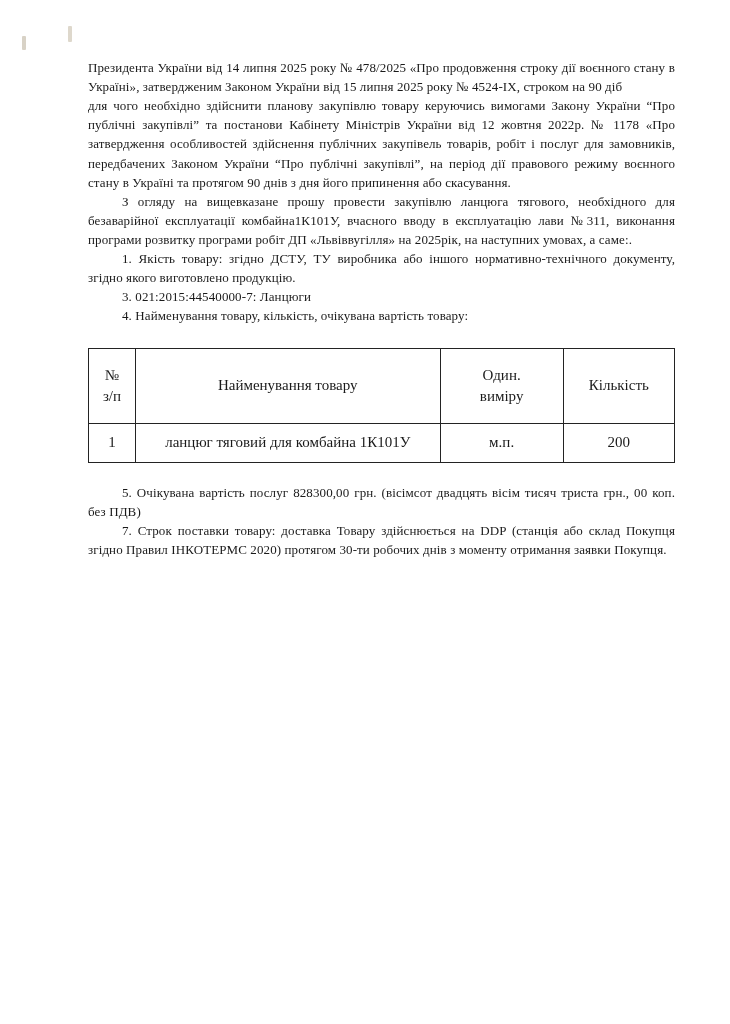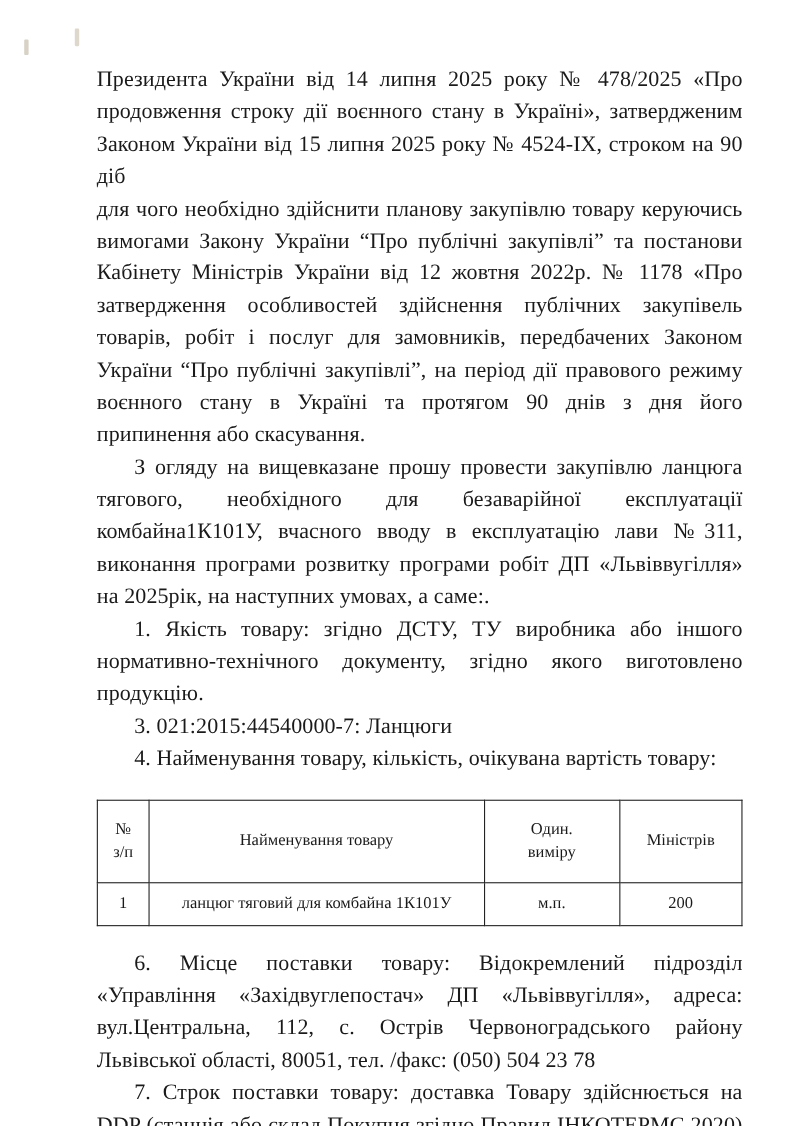--- a/index.html
+++ b/index.html
@@ -32,21 +32,21 @@
     border-radius: 1px;
   }
   .margin-mark.two {
     left: 68px;
     top: 26px;
     height: 16px;
     background: #ded8cc;
   }
   p {
     margin: 0;
-    font-size: 20px;
+    font-size: 13px;
     line-height: 1.47;
     text-align: justify;
     text-justify: inter-word;
     letter-spacing: 0.1px;
   }
   p.indent {
     text-indent: 34px;
   }
   p.noindent {
     text-indent: 0;
@@ -104,32 +104,32 @@
         <tr>
           <th class="col-num th-stack">
             <span>№</span>
             <span>з/п</span>
           </th>
           <th class="col-name">Найменування товару</th>
           <th class="col-unit th-stack">
             <span>Один.</span>
             <span>виміру</span>
           </th>
-          <th class="col-qty">Міністрів</th>
+          <th class="col-qty">Кількість</th>
         </tr>
       </thead>
       <tbody>
         <tr>
           <td class="col-num">1</td>
           <td class="col-name name-cell">ланцюг тяговий для комбайна 1К101У</td>
           <td class="col-unit">м.п.</td>
           <td class="col-qty">200</td>
         </tr>
       </tbody>
     </table>
 
     <div class="after-table">
-      <p class="indent">6. Місце поставки товару: Відокремлений підрозділ «Управління «Західвуглепостач» ДП «Львіввугілля», адреса: вул.Центральна, 112, с. Острів Червоноградського району Львівської області, 80051, тел. /факс: (050) 504 23 78</p>
+      <p class="indent">5. Очікувана вартість послуг 828300,00 грн. (вісімсот двадцять вісім тисяч триста грн., 00 коп. без ПДВ)</p>
       <p class="indent">7. Строк поставки товару: доставка Товару здійснюється на DDP (станція або склад Покупця згідно Правил ІНКОТЕРМС 2020) протягом 30-ти робочих днів з моменту отримання заявки Покупця.</p>
     </div>
 
   </div>
 </div>
 
 </body></html>

